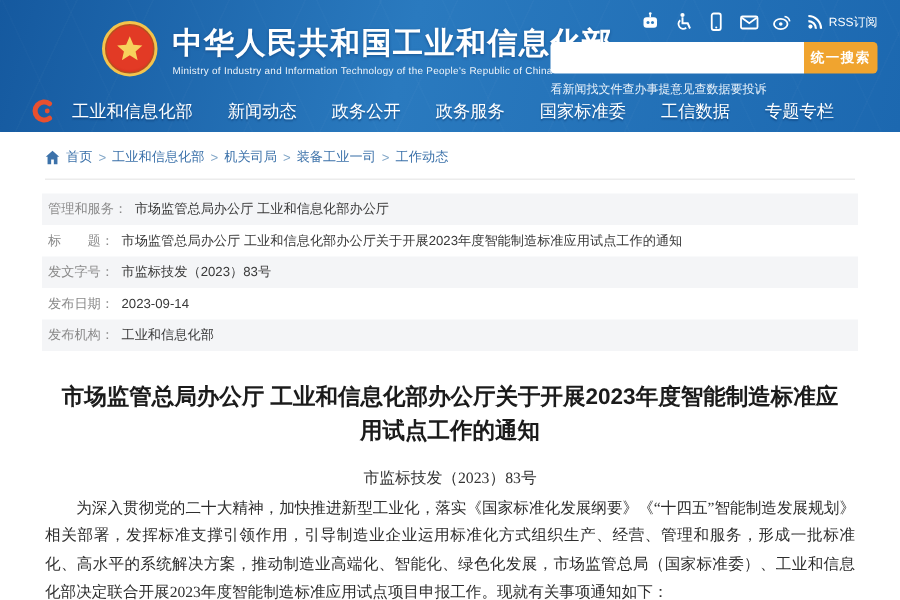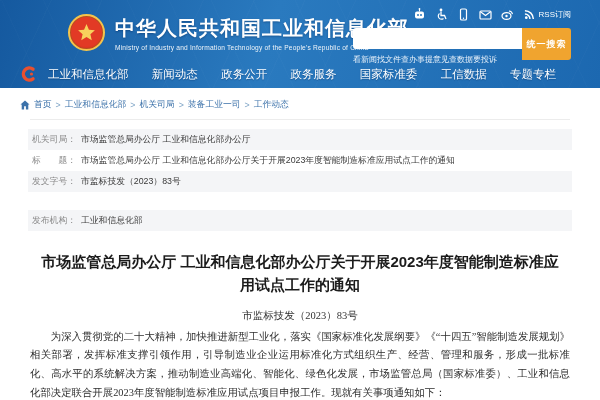--- a/index.html
+++ b/index.html
@@ -19,47 +19,47 @@
   .brand { position:absolute; left:68px; top:14px; display:flex; align-items:center; }
   .emblem { width:37px; height:37px; border-radius:50%;
     background:radial-gradient(circle at 50% 45%, #e23a25 62%, #c21e12 100%);
     border:2px solid #f3c44c; display:flex; align-items:center; justify-content:center;
     box-shadow:0 0 0 1px #b3521f inset; flex:0 0 auto; }
   .brand-text { margin-left:10px; color:#fff; }
   .site-title { font-size:20px; font-weight:bold; letter-spacing:1px;
     text-shadow:0 1px 2px rgba(0,40,90,.45); white-space:nowrap; }
   .site-subtitle { font-size:6.6px; opacity:.92; margin-top:2px; letter-spacing:.2px; white-space:nowrap; }
 
-  .mast-right { position:absolute; right:29px; top:7px; width:218px; }
+  .mast-right { position:absolute; right:15px; top:7px; width:218px; }
   .utility-row { display:flex; justify-content:flex-end; align-items:center; gap:9px; height:14px; }
   .u-icon { display:inline-flex; align-items:center; justify-content:center; width:13px; height:13px; cursor:pointer; }
   .u-icon svg { display:block; }
   .rss-group { display:inline-flex; align-items:center; gap:3px; cursor:pointer; }
   .rss-label { color:#fff; font-size:8px; }
 
   .search-row { display:flex; margin-top:7px; height:21px; }
   .search-input { flex:1; border:none; outline:none; background:#fff;
     border-radius:3px 0 0 3px; height:21px; padding:0 6px; font-size:9px; }
-  .search-btn { width:49px; height:32px; border:none; background:#f0a42f; color:#fff;
+  .search-btn { width:49px; height:21px; border:none; background:#f0a42f; color:#fff;
     font-size:9px; font-weight:bold; border-radius:0 3px 3px 0; cursor:pointer;
     letter-spacing:1px; }
   .quick-links { display:flex; margin-top:5px; }
   .quick-link { color:#eaf3fb; font-size:8px; cursor:pointer; white-space:nowrap; }
 
   
   .mainnav { position:relative; height:28px; display:flex; align-items:center;
     padding:0 38px 0 20px; }
   .nav-logo { width:16px; height:16px; margin-right:6px; flex:0 0 auto; }
   .nav-items { flex:1; display:flex; justify-content:space-between; align-items:center; }
   .nav-item { color:#fff; font-size:11.5px; cursor:pointer; white-space:nowrap;
     padding:0 6px; text-shadow:0 1px 1px rgba(0,40,90,.4); }
 
   
   .content { width:600px; background:#fff; }
-  .breadcrumb { display:flex; align-items:center; gap:4px; padding:11px 0 0 20px;
+  .breadcrumb { display:flex; align-items:center; gap:4px; padding:11px 0 0 30px;
     font-size:8.8px; color:#3c72aa; }
   .crumb { color:#3c72aa; cursor:pointer; white-space:nowrap; }
   .crumb-sep { color:#7ea4c6; }
   .home-icon { display:inline-flex; width:10px; height:10px; }
   .divider { margin:8px 30px 0 30px; border-top:1px solid #ececec; }
 
   .meta { margin:9px 28px 0 28px; font-size:8.8px; }
   .meta-row { display:flex; align-items:center; padding:4.5px 4px; min-height:18px; }
   .meta-row.alt { background:#f4f5f7; }
   .meta-pair { display:flex; align-items:baseline; }
@@ -195,37 +195,41 @@
     <span class="crumb">装备工业一司</span>
     <span class="crumb-sep">&gt;</span>
     <span class="crumb">工作动态</span>
   </div>
 
   <div class="divider"></div>
 
   <div class="meta">
     <div class="meta-row alt">
       <div class="meta-pair">
-        <span class="meta-label">机关司局：</span>
+        <span class="meta-label">管理和服务：</span>
         <span class="meta-value">市场监管总局办公厅 工业和信息化部办公厅</span>
       </div>
     </div>
     <div class="meta-row">
       <div class="meta-pair">
         <span class="meta-label">标　　题：</span>
         <span class="meta-value">市场监管总局办公厅 工业和信息化部办公厅关于开展2023年度智能制造标准应用试点工作的通知</span>
       </div>
     </div>
     <div class="meta-row alt">
       <div class="meta-pair">
         <span class="meta-label">发文字号：</span>
         <span class="meta-value">市监标技发（2023）83号</span>
       </div>
     </div>
     <div class="meta-row">
+      <div class="meta-pair">
+        <span class="meta-label">发布日期：</span>
+        <span class="meta-value">2023-09-14</span>
+      </div>
     </div>
     <div class="meta-row alt">
       <div class="meta-pair first">
         <span class="meta-label">发布机构：</span>
         <span class="meta-value">工业和信息化部</span>
       </div>
     </div>
   </div>
 
   <h1 class="article-title">市场监管总局办公厅 工业和信息化部办公厅关于开展2023年度智能制造标准应用试点工作的通知</h1>

